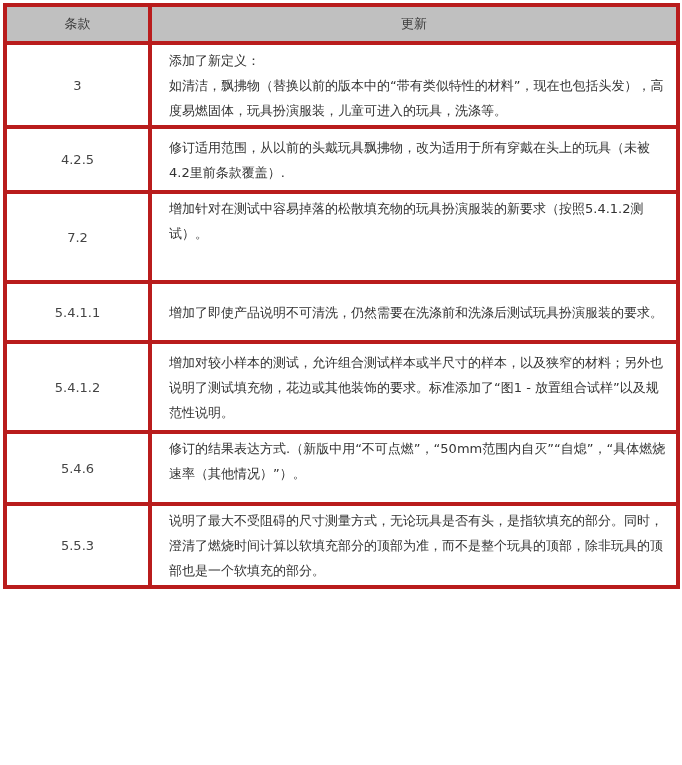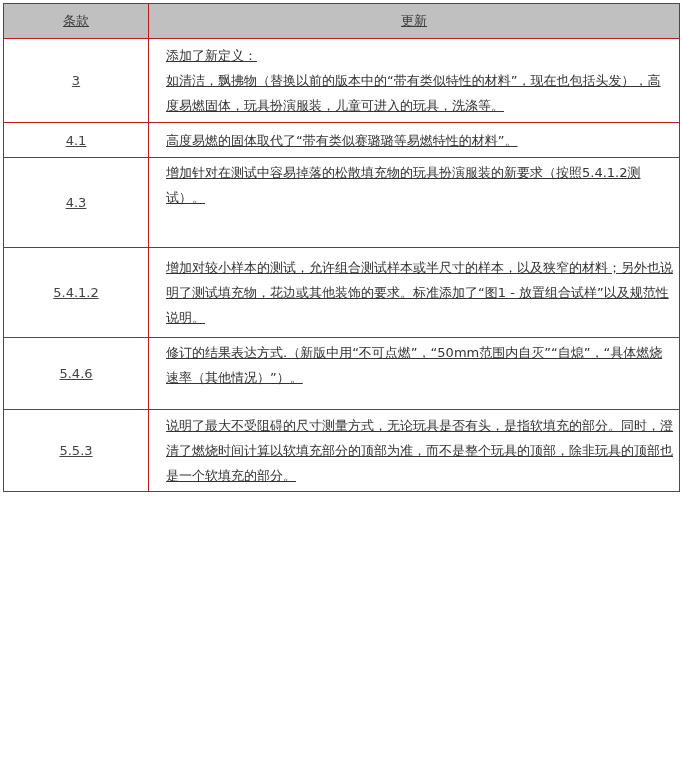--- a/index.html
+++ b/index.html
@@ -6,23 +6,22 @@
   body { width: 682px; height: 765px; overflow: hidden; font-family: "DejaVu Sans", "Liberation Sans", sans-serif; }
   table.changes {
     position: absolute; left: 3px; top: 3px;
     width: 677px;
     border-collapse: collapse;
     table-layout: fixed;
     font-size: 13px;
     color: #333333;
   }
   table.changes th, table.changes td {
-    border: 1px solid #b91c1c;
+    border: 4px solid #b91c1c;
     vertical-align: middle;
-    text-decoration: underline;
   }
   table.changes th {
     background: #c0c0c0;
     font-weight: normal;
     height: 32px;
     color: #3a3a3a;
     text-align: center;
   }
   td.clause { text-align: center; color: #444; }
   td.update { padding: 2px 6px 2px 17px; line-height: 25px; text-align: left; }
@@ -41,27 +40,31 @@
       <th>条款</th>
       <th>更新</th>
     </tr>
   </thead>
   <tbody id="rows">
       <tr style="height: 84px;">
         <td class="clause">3</td>
         <td class="update" style="white-space: pre-line;">添加了新定义：
 如清洁，飘拂物（替换以前的版本中的“带有类似特性的材料”，现在也包括头发），高度易燃固体，玩具扮演服装，儿童可进入的玩具，洗涤等。</td>
       </tr>
-      <tr style="height: 35px;">
-        <td class="clause">4.1</td>
-        <td class="update" style="white-space: pre-line;">高度易燃的固体取代了“带有类似赛璐璐等易燃特性的材料”。</td>
+      <tr style="height: 65px;">
+        <td class="clause">4.2.5</td>
+        <td class="update" style="white-space: pre-line;">修订适用范围，从以前的头戴玩具飘拂物，改为适用于所有穿戴在头上的玩具（未被4.2里前条款覆盖）.</td>
       </tr>
       <tr style="height: 90px;">
-        <td class="clause">4.3</td>
+        <td class="clause">7.2</td>
         <td class="update" style="white-space: pre-line; vertical-align: top;">增加针对在测试中容易掉落的松散填充物的玩具扮演服装的新要求（按照5.4.1.2测试）。</td>
+      </tr>
+      <tr style="height: 60px;">
+        <td class="clause">5.4.1.1</td>
+        <td class="update" style="white-space: pre-line;">增加了即使产品说明不可清洗，仍然需要在洗涤前和洗涤后测试玩具扮演服装的要求。</td>
       </tr>
       <tr style="height: 90px;">
         <td class="clause">5.4.1.2</td>
         <td class="update" style="white-space: pre-line;">增加对较小样本的测试，允许组合测试样本或半尺寸的样本，以及狭窄的材料；另外也说明了测试填充物，花边或其他装饰的要求。标准添加了“图1 - 放置组合试样”以及规范性说明。</td>
       </tr>
       <tr style="height: 72px;">
         <td class="clause">5.4.6</td>
         <td class="update" style="white-space: pre-line; vertical-align: top;">修订的结果表达方式.（新版中用“不可点燃”，“50mm范围内自灭”“自熄”，“具体燃烧速率（其他情况）”）。</td>
       </tr>
       <tr style="height: 82px;">

